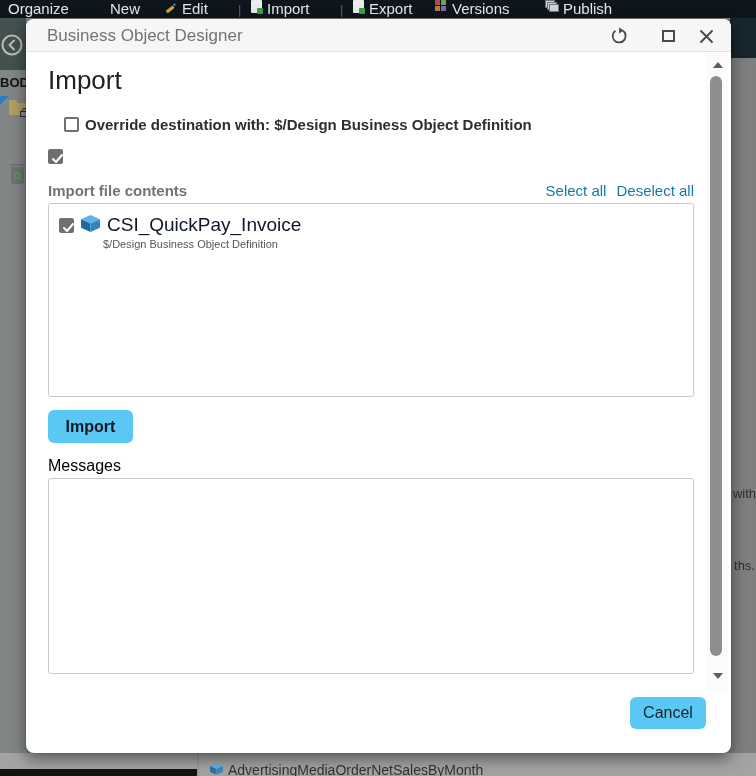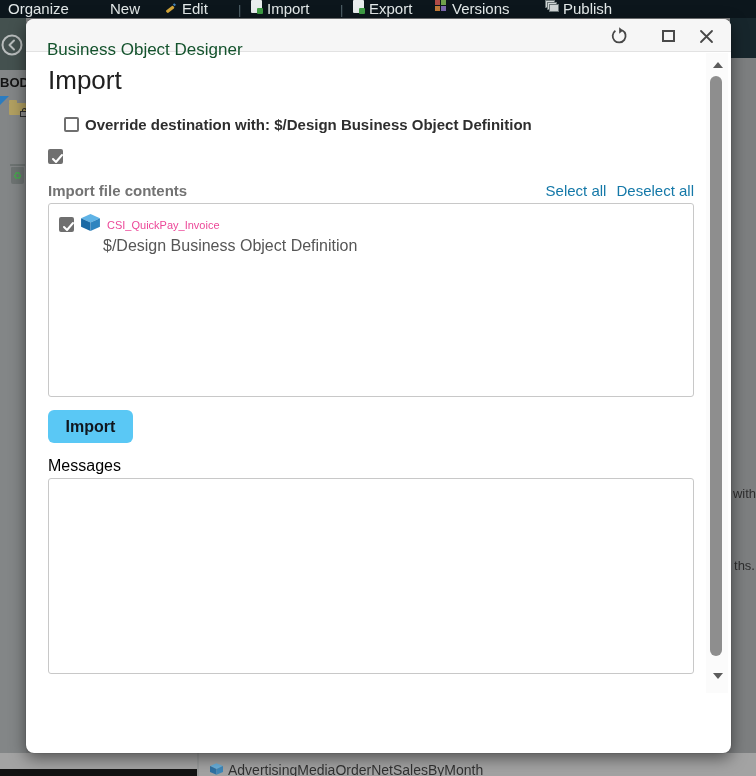--- a/index.html
+++ b/index.html
@@ -54,21 +54,21 @@
   .bottom-row{position:absolute;left:210px;top:8px;display:flex;align-items:center;gap:5px;opacity:.85;}
   .bottom-row .txt{font-size:14px;color:#1c1c1c;white-space:nowrap;}
 
   
   .cube{display:inline-block;}
 
   
   .dialog{position:absolute;left:26px;top:19px;width:705px;height:734px;background:#fff;border-radius:8px;
           box-shadow:0 5px 16px rgba(0,0,0,.5),0 0 0 1px rgba(0,0,0,.06);z-index:5;overflow:hidden;}
   .titlebar{position:absolute;left:0;top:0;width:100%;height:33px;background:#f6f6f6;border-bottom:1px solid #e2e2e2;}
-  .title-text{position:absolute;left:21px;top:0;line-height:33px;font-size:17px;color:#14532d;margin-top:14px;}
+  .title-text{position:absolute;left:21px;top:0;line-height:33px;font-size:17px;color:#737373;}
   .winbtn{position:absolute;top:8px;width:18px;height:18px;display:flex;align-items:center;justify-content:center;cursor:pointer;}
   .btn-refresh{left:584px;}
   .btn-max{left:633px;}
   .btn-max i{display:block;width:13px;height:12px;border:2px solid #4a4a4a;}
   .btn-close{left:671px;}
 
   .dlg-heading{position:absolute;left:22px;top:46px;font-size:26px;color:#202020;font-weight:400;}
 
   .chk-row{position:absolute;left:22px;display:flex;align-items:center;gap:6px;}
   .chk-row-1{top:97px;padding-left:16px;}
@@ -79,22 +79,22 @@
   .chk-label{font-size:15px;font-weight:600;color:#2e2e2e;white-space:nowrap;}
 
   .contents-row{position:absolute;left:22px;top:163px;width:646px;display:flex;align-items:baseline;}
   .contents-label{font-size:15px;font-weight:600;color:#737373;}
   .links{margin-left:auto;display:flex;gap:10px;}
   .link{font-size:15px;color:#1478a8;cursor:pointer;}
 
   .list-box{position:absolute;left:22px;top:184px;width:646px;height:194px;border:1px solid #c8c8c8;border-radius:3px;background:#fff;}
   .list-item{position:absolute;left:10px;top:10px;}
   .li-head{display:flex;align-items:center;gap:7px;}
-  .li-name{font-size:11px;color:#ec4899;}
-  .li-path{margin:2px 0 0 44px;font-size:16px;color:#565656;}
+  .li-name{font-size:19px;color:#0f172a;}
+  .li-path{margin:2px 0 0 44px;font-size:11px;color:#565656;}
 
   .btn{background:#5ac8f5;border-radius:6px;display:flex;align-items:center;justify-content:center;cursor:pointer;}
   .import-btn{position:absolute;left:22px;top:391px;width:85px;height:33px;font-size:16px;font-weight:bold;color:#10161d;}
   .cancel-btn{position:absolute;left:604px;top:678px;width:76px;height:32px;font-size:16px;font-weight:500;color:#1c2127;}
 
   .messages-label{position:absolute;left:22px;top:438px;font-size:16px;color:#000000;text-align:center;}
   .messages-box{position:absolute;left:22px;top:459px;width:646px;height:196px;border:1px solid #c8c8c8;border-radius:3px;background:#fff;}
 
   
   .sb-track{position:absolute;left:680px;top:34px;width:22px;height:640px;background:#fbfbfb;}
@@ -251,20 +251,21 @@
         </div>
         <div class="li-path">$/Design Business Object Definition</div>
       </div>
     </div>
 
     <div class="btn import-btn">Import</div>
 
     <div class="messages-label">Messages</div>
     <div class="messages-box"></div>
 
+    <div class="btn cancel-btn">Cancel</div>
 
     <div class="sb-track"></div>
     <div class="sb-up"></div>
     <div class="sb-thumb"></div>
     <div class="sb-down"></div>
   </div>
 
 </div>
 
 </body></html>

